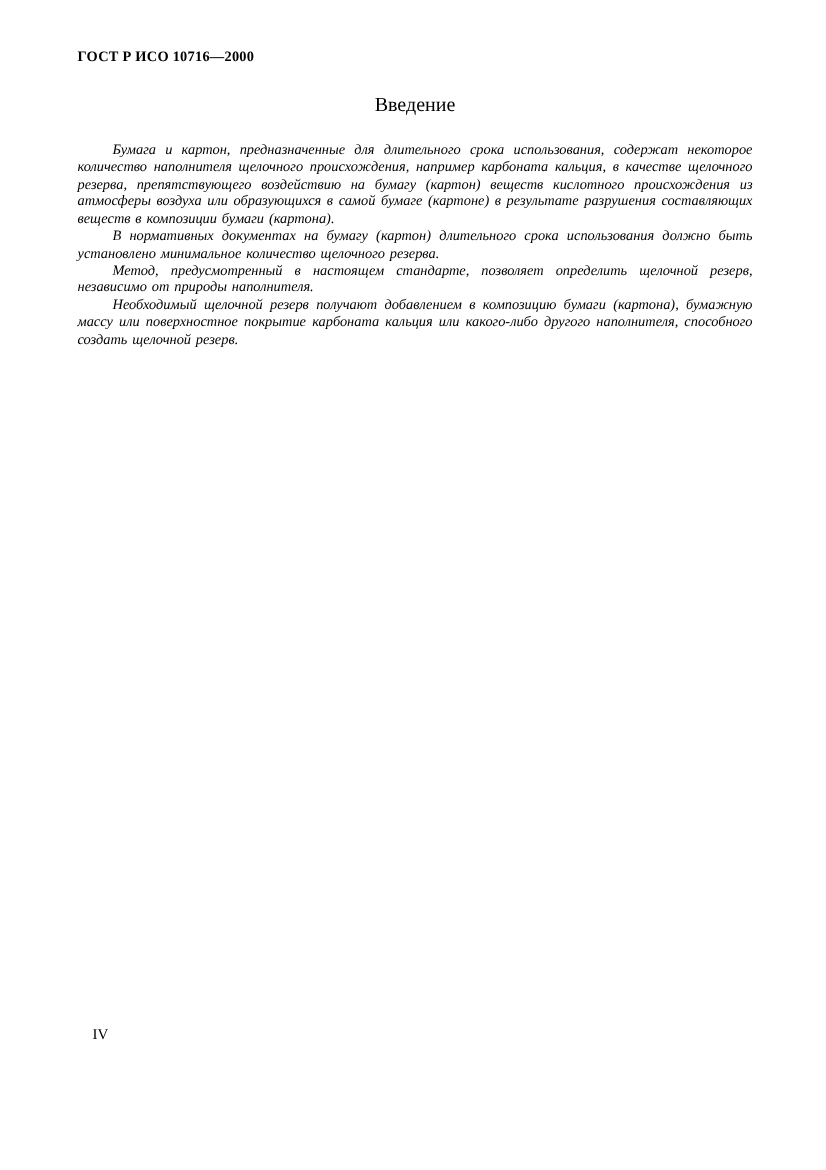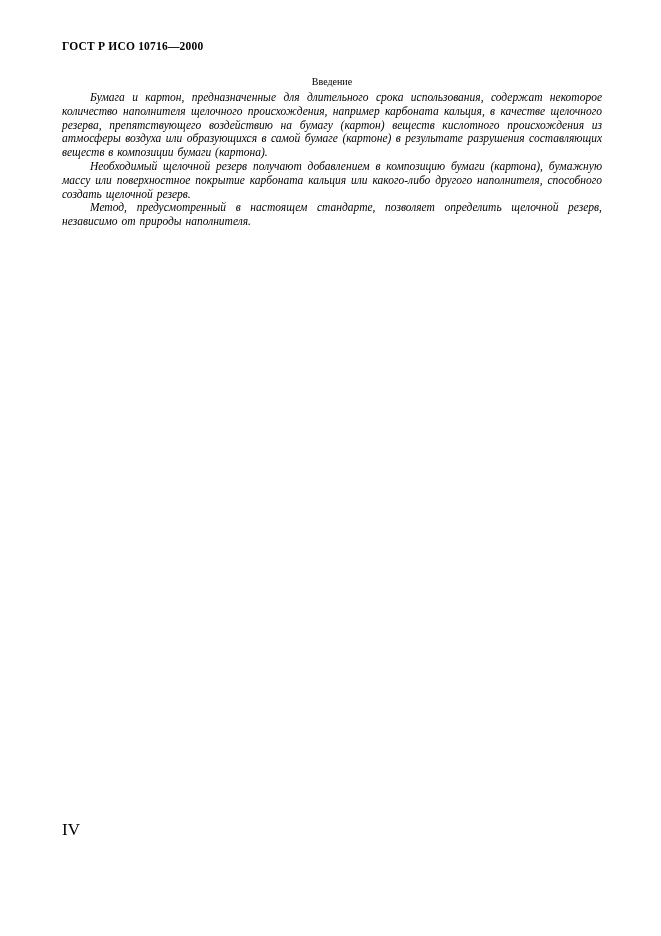--- a/index.html
+++ b/index.html
@@ -24,46 +24,47 @@
       width: 540px;
     }
     .doc-header {
       font-weight: bold;
       font-size: 11.5px;
       letter-spacing: 0.2px;
       margin-bottom: 24px;
     }
     .section-title {
       text-align: center;
-      font-size: 10px;
-      margin-bottom: 4px;
+      font-size: 16px;
+      margin-bottom: 20px;
     }
     .body-text p {
       margin: 0;
       font-size: 11.5px;
       line-height: 1.2;
       text-align: justify;
       text-indent: 28px;
       word-spacing: 1px;
       font-style: italic;
     }
     .page-number {
       position: absolute;
-      left: 62px;
+      left: 74px;
       top: 820px;
-      font-size: 17px;
+      font-size: 12px;
     }
   </style>
 </head>
 <body>
 
 <div class="page">
   <div class="content">
     <div class="doc-header">ГОСТ Р ИСО 10716—2000</div>
     <div class="section-title">Введение</div>
     <div class="body-text">
       <p>Бумага и картон, предназначенные для длительного срока использования, содержат некоторое количество наполнителя щелочного происхождения, например карбоната кальция, в качестве щелочного резерва, препятствующего воздействию на бумагу (картон) веществ кислотного происхождения из атмосферы воздуха или образующихся в самой бумаге (картоне) в результате разрушения составляющих веществ в композиции бумаги (картона).</p>
+      <p>В нормативных документах на бумагу (картон) длительного срока использования должно быть установлено минимальное количество щелочного резерва.</p>
+      <p>Метод, предусмотренный в настоящем стандарте, позволяет определить щелочной резерв, независимо от природы наполнителя.</p>
       <p>Необходимый щелочной резерв получают добавлением в композицию бумаги (картона), бумажную массу или поверхностное покрытие карбоната кальция или какого-либо другого наполнителя, способного создать щелочной резерв.</p>
-      <p>Метод, предусмотренный в настоящем стандарте, позволяет определить щелочной резерв, независимо от природы наполнителя.</p>
     </div>
   </div>
   <div class="page-number">IV</div>
 </div>
 
 </body></html>

